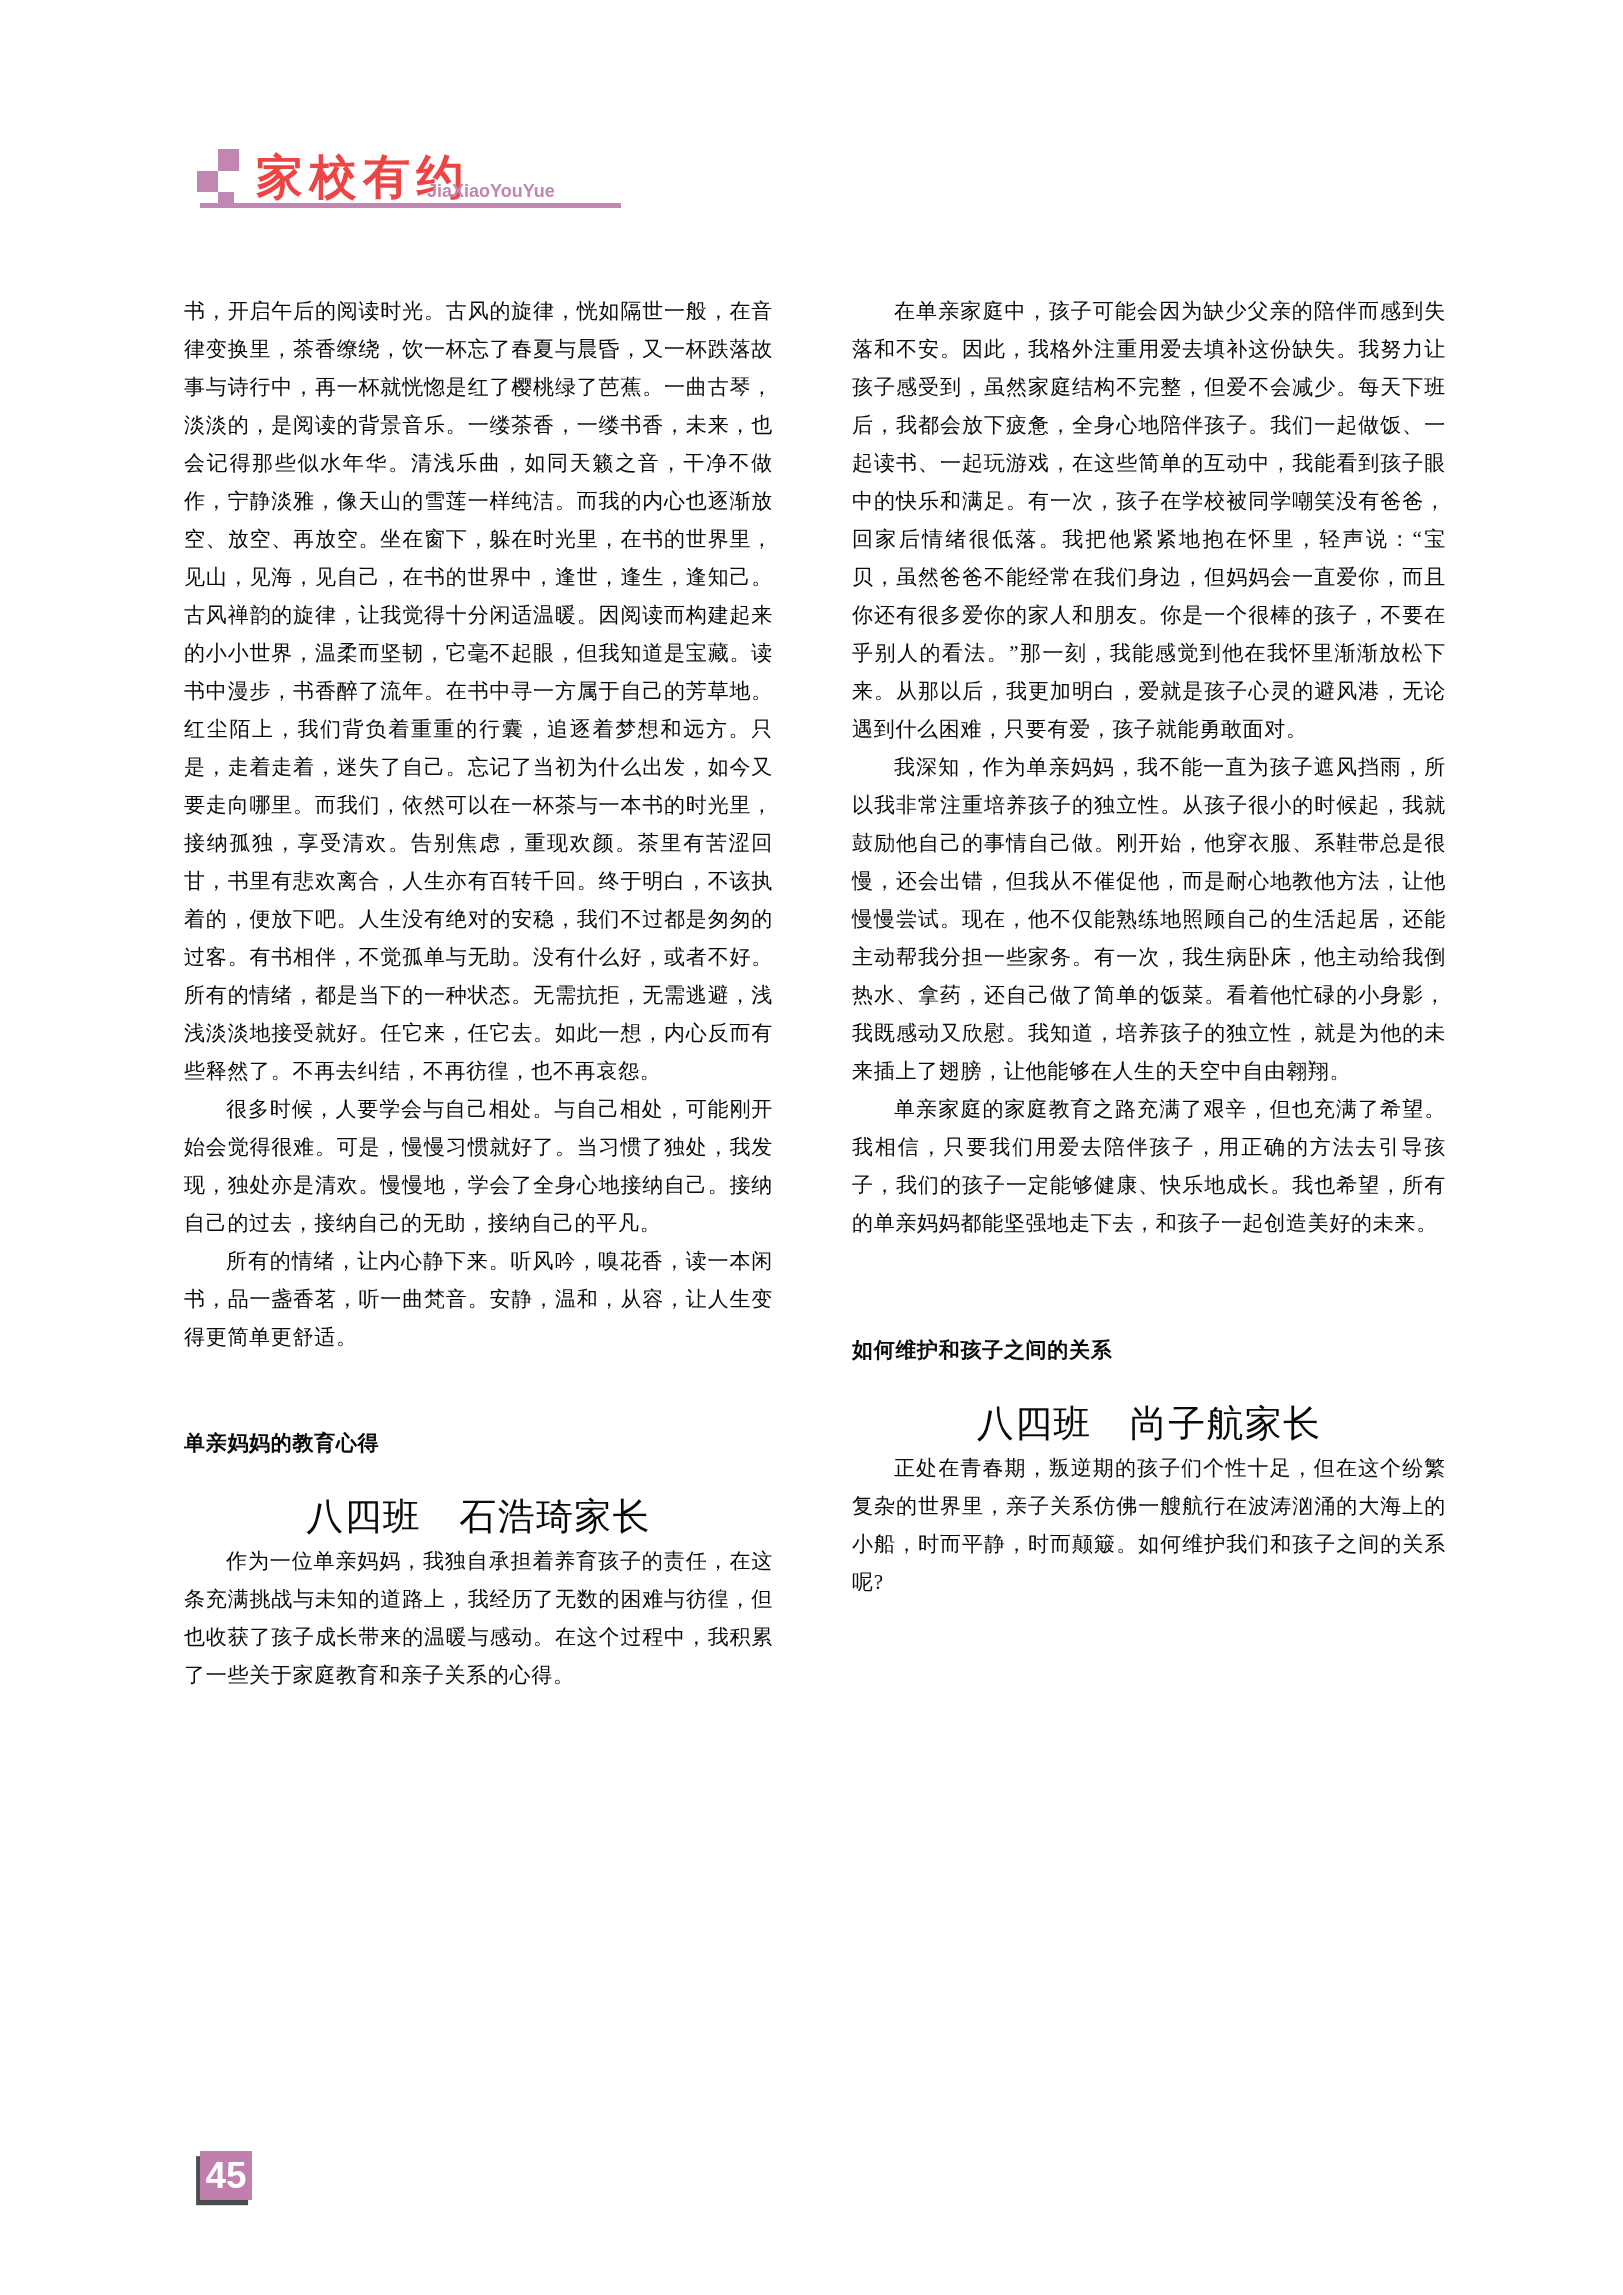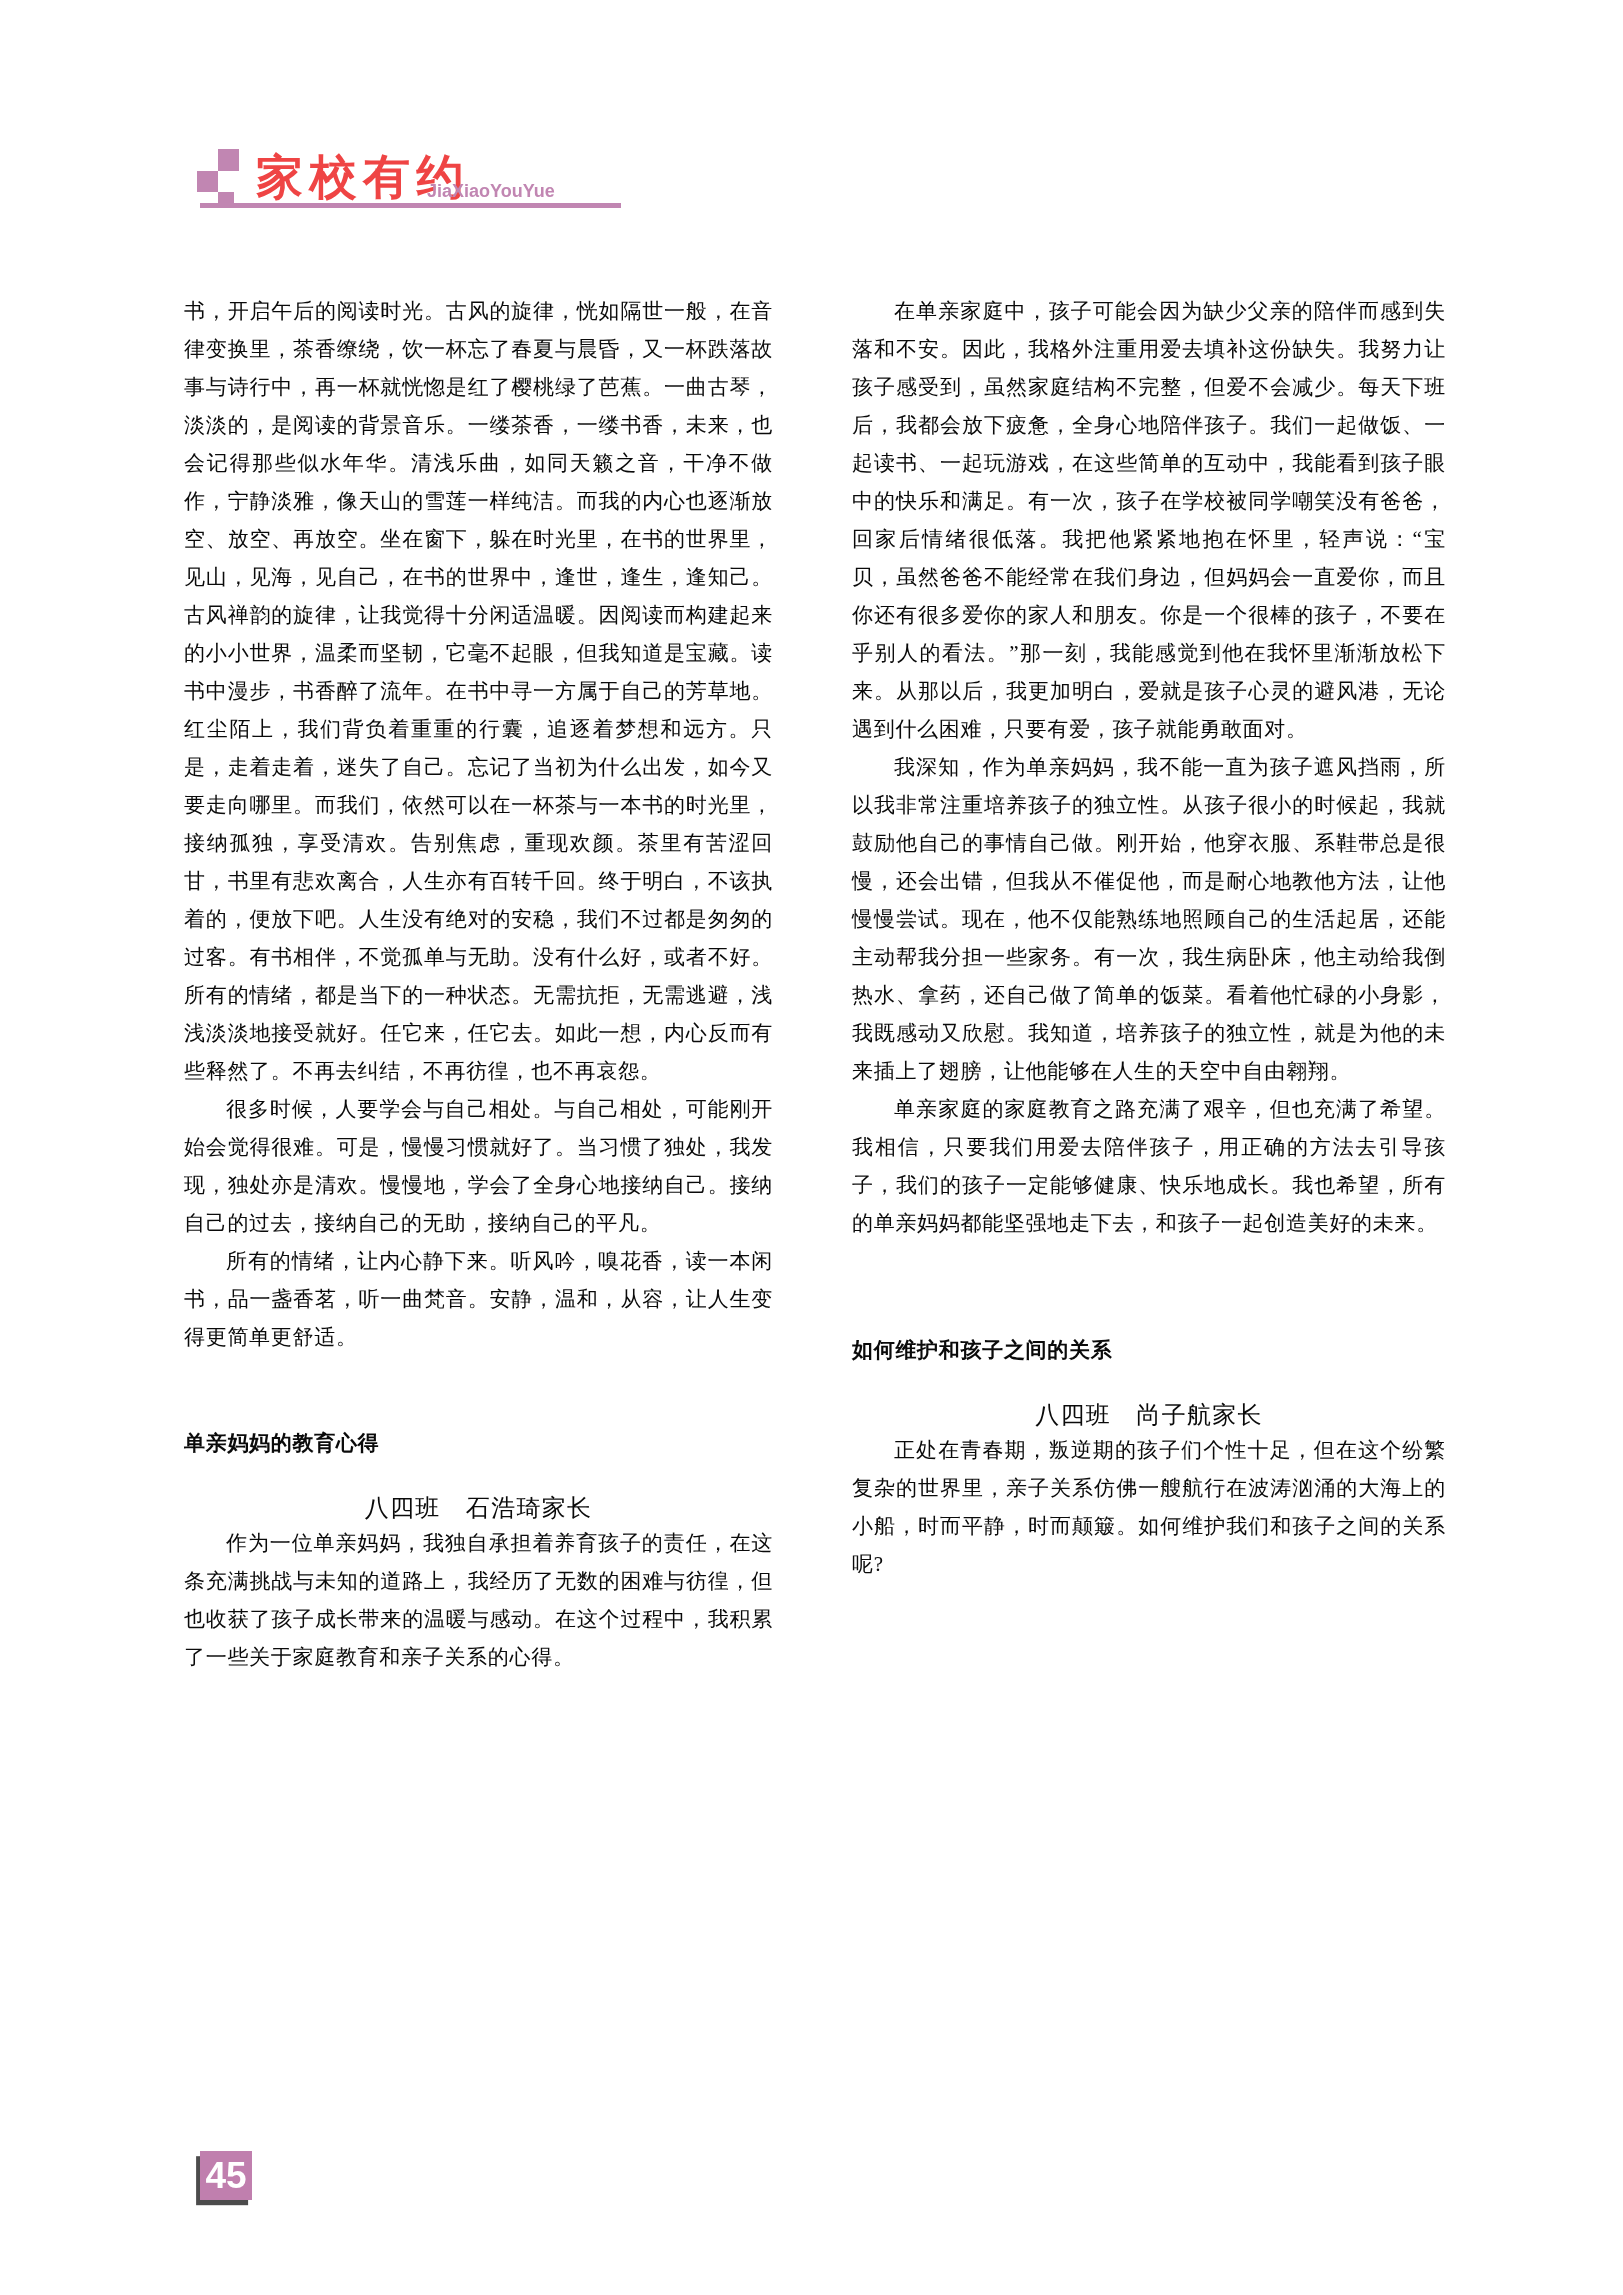--- a/index.html
+++ b/index.html
@@ -50,21 +50,21 @@
   .col-left .article-header{margin-top:68px;}
   .col-right .article-header{margin-top:89px;}
   .article-title{
     font-size:43px;
     font-weight:bold;
     line-height:1.2;
     letter-spacing:2.6px;
     margin:0;
   }
   .article-byline{
-    font-size:24px;
+    font-size:37px;
     margin-top:30px;
     letter-spacing:1.3px;
   }
   .article-body{margin-top:54px;}
   
   .page-num{
     position:absolute;left:200px;top:2151px;
     width:52px;height:49px;
     background:#c07fae;
     box-shadow:-3.9px 5.2px 0 0 #4c4c4c;

